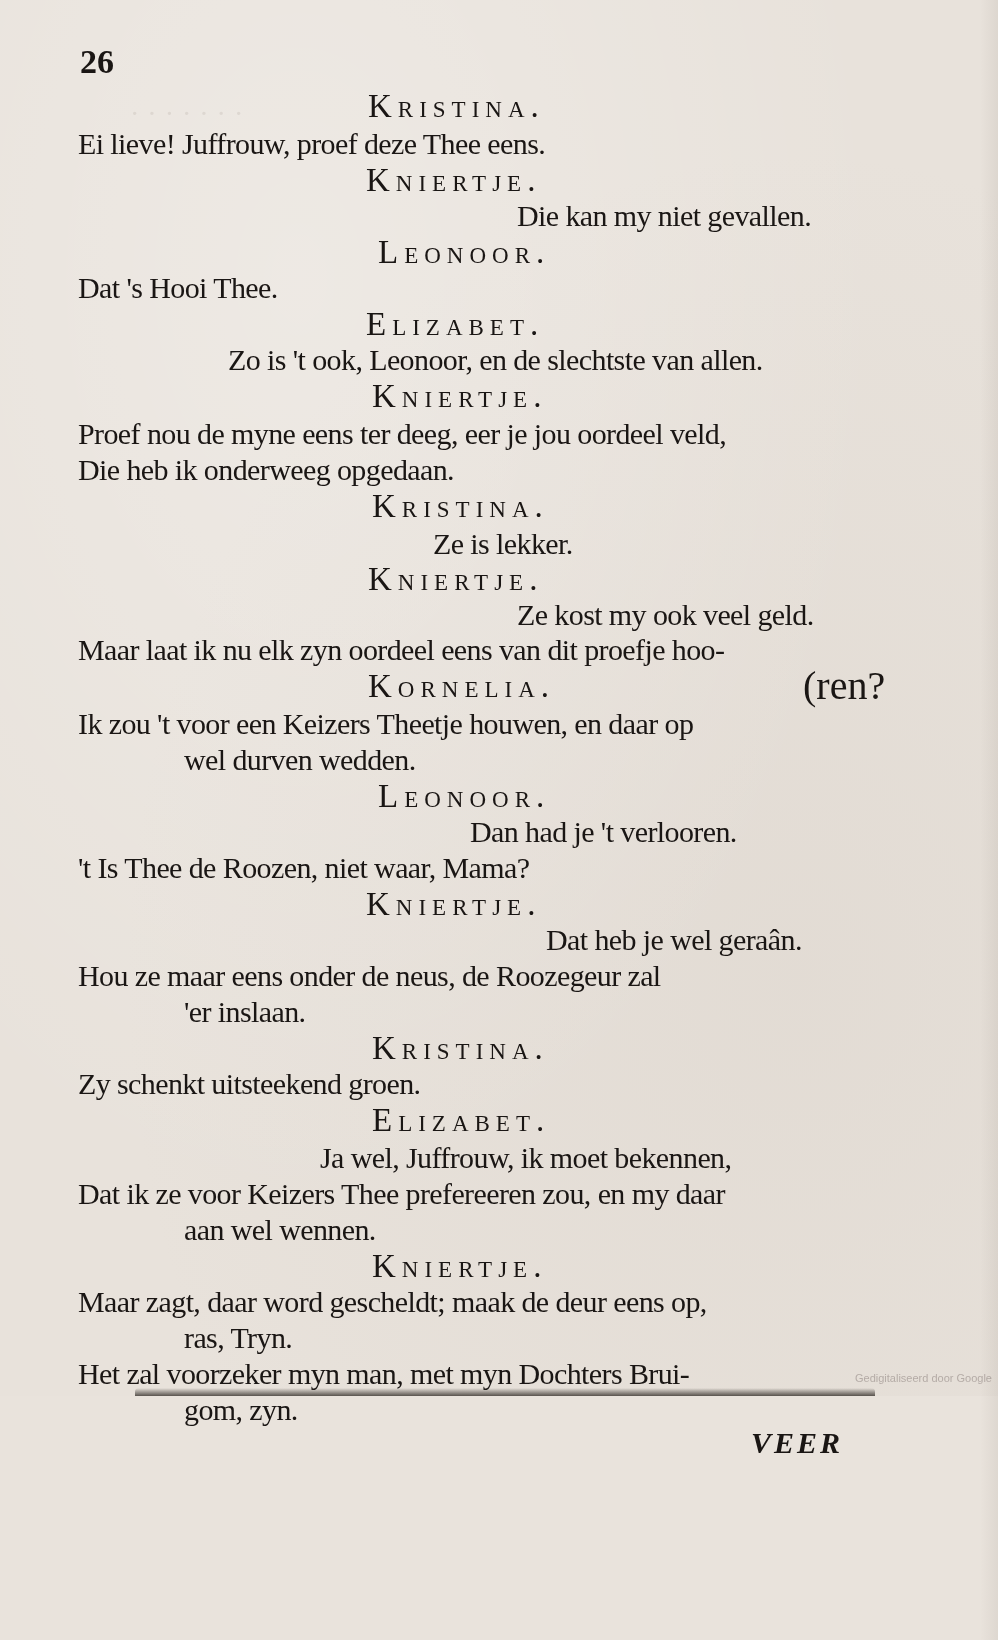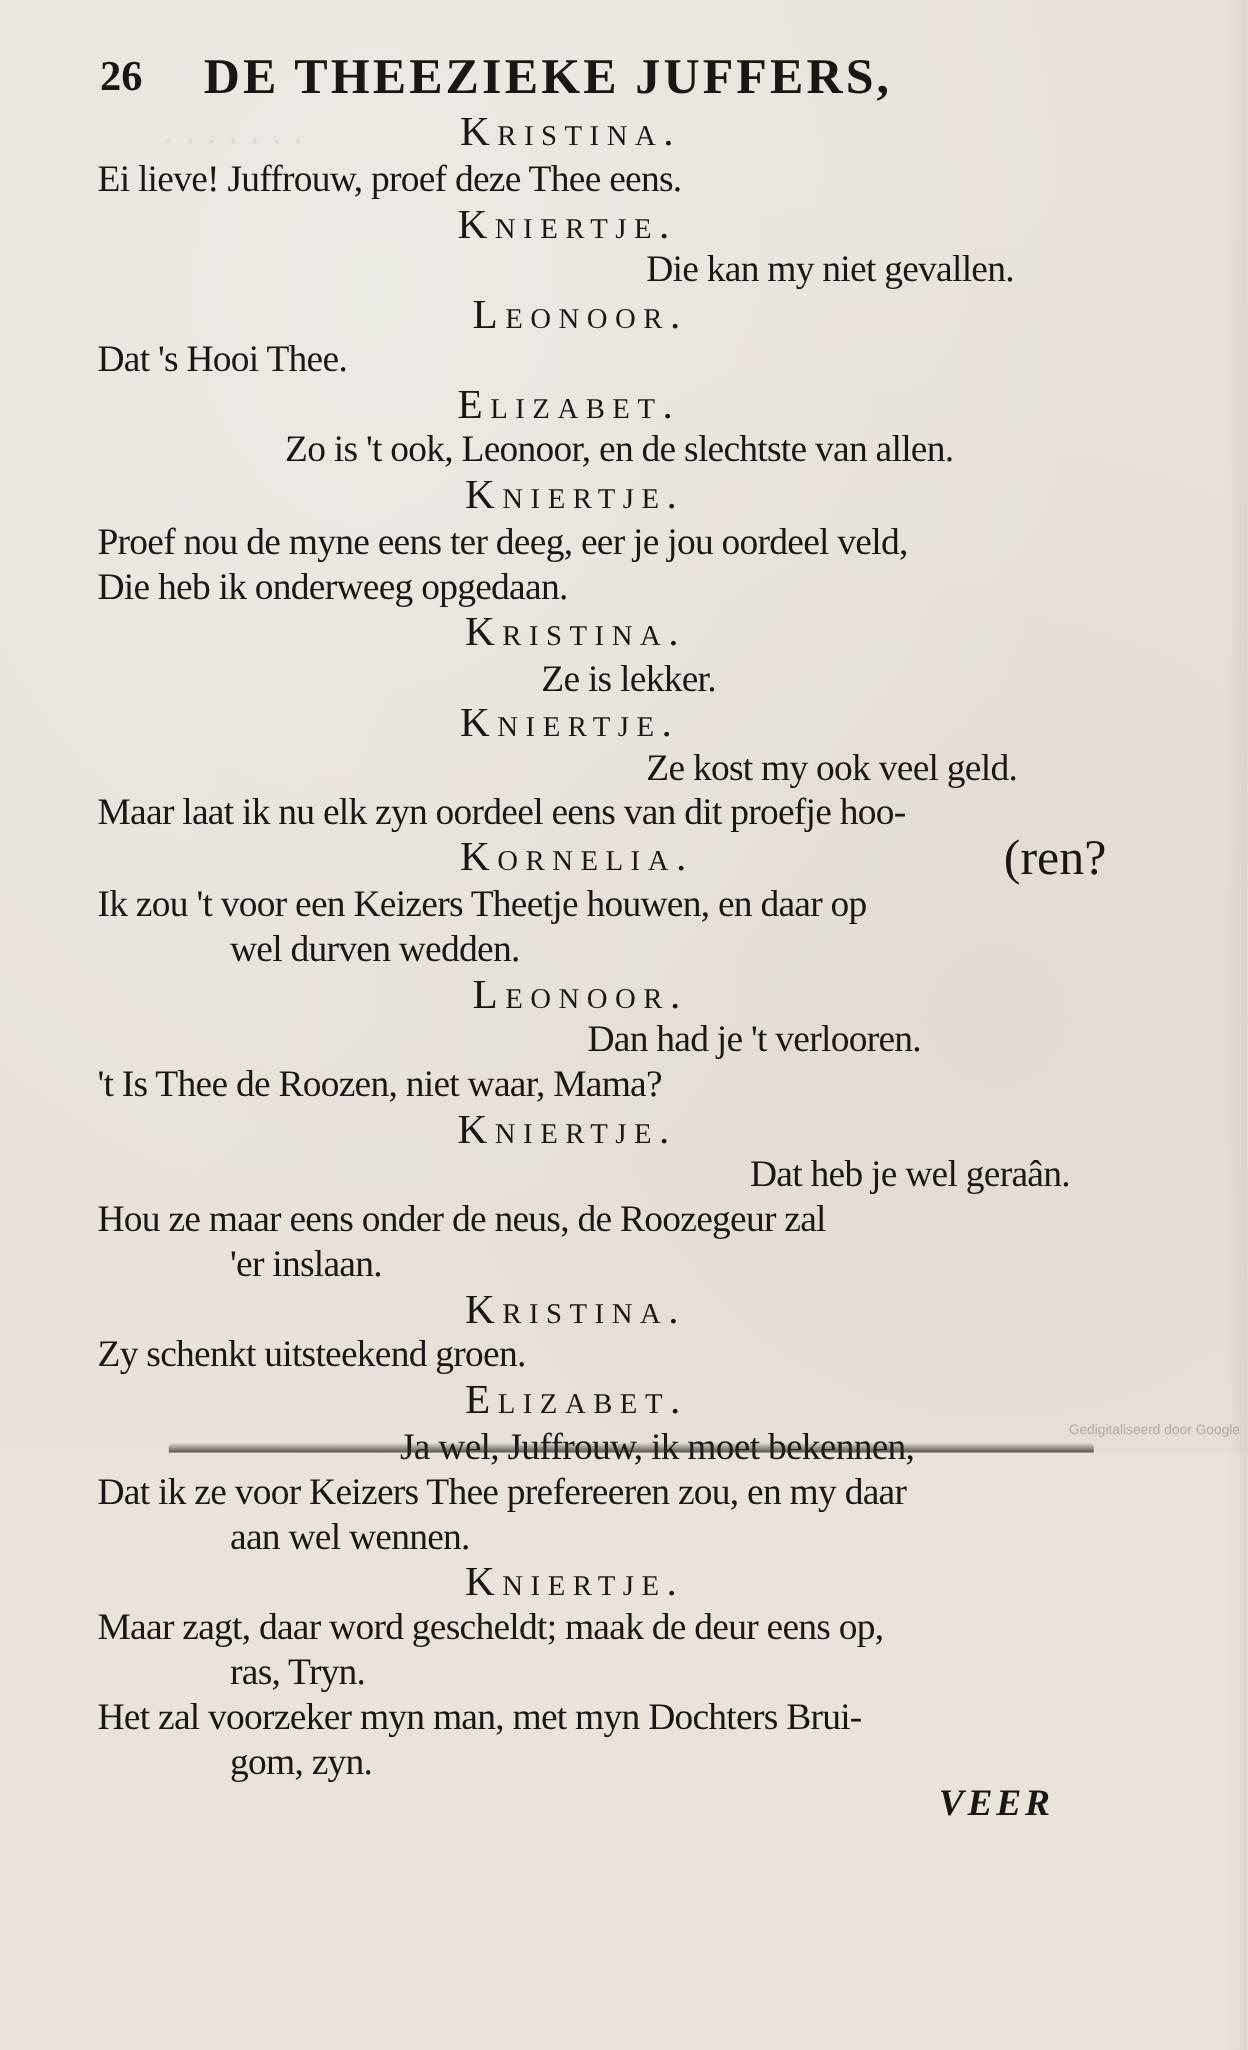--- a/index.html
+++ b/index.html
@@ -12,21 +12,21 @@
       overflow: hidden;
       background: #e9e3dc;
       position: relative;
       font-family: "Liberation Serif", "DejaVu Serif", serif;
       color: #1a1614;
     }
     .page {
       position: absolute;
       left: 0; top: 0;
       width: 998px;
-      height: 1162px;
+      height: 1396px;
       background:
         radial-gradient(ellipse at 30% 20%, rgba(255,255,255,0.25), rgba(255,255,255,0) 60%),
         radial-gradient(ellipse at 80% 70%, rgba(200,190,180,0.18), rgba(200,190,180,0) 60%),
         #e8e2db;
     }
     .ghost {
       position: absolute;
       color: rgba(120,110,100,0.13);
       font-size: 28px;
       letter-spacing: 0.5px;
@@ -109,21 +109,20 @@
   </style>
 </head>
 <body>
 
 <div class="page">
 
   <div class="ghost" style="left:130px; top:98px;">· · · · · · ·</div>
   <div class="ghost" style="left:120px; top:198px;">&nbsp;</div>
 
   <div class="header-num">26</div>
-  <div class="header-title">DE THEEZIEKE JUFFERS,</div>
 
   <div id="text-lines">
       <div class="speaker" style="left: 368px; top: 90px;">Kristina.</div>
       <div class="line" style="left: 78px; top: 126px;">Ei lieve! Juffrouw, proef deze Thee eens.</div>
       <div class="speaker" style="left: 366px; top: 164px;">Kniertje.</div>
       <div class="line" style="left: 517px; top: 198px;">Die kan my niet gevallen.</div>
       <div class="speaker" style="left: 378px; top: 236px;">Leonoor.</div>
       <div class="line" style="left: 78px; top: 270px; text-align: center;">Dat 's Hooi Thee.</div>
       <div class="speaker" style="left: 366px; top: 308px;">Elizabet.</div>
       <div class="line" style="left: 228px; top: 342px;">Zo is 't ook, Leonoor, en de slechtste van allen.</div>
@@ -135,21 +134,21 @@
       <div class="speaker" style="left: 368px; top: 563px;">Kniertje.</div>
       <div class="line" style="left: 517px; top: 597px;">Ze kost my ook veel geld.</div>
       <div class="line" style="left: 78px; top: 632px;">Maar laat ik nu elk zyn oordeel eens van dit proefje hoo-</div>
       <div class="speaker" style="left: 368px; top: 670px;">Kornelia.</div>
       <div class="line" style="left: 78px; top: 706px;">Ik zou 't voor een Keizers Theetje houwen, en daar op</div>
       <div class="line" style="left: 184px; top: 742px;">wel durven wedden.</div>
       <div class="speaker" style="left: 378px; top: 780px;">Leonoor.</div>
       <div class="line" style="left: 470px; top: 814px;">Dan had je 't verlooren.</div>
       <div class="line" style="left: 78px; top: 850px;">'t Is Thee de Roozen, niet waar, Mama?</div>
       <div class="speaker" style="left: 366px; top: 888px;">Kniertje.</div>
-      <div class="line" style="left: 600px; top: 922px; font-family: Liberation Serif, serif;">Dat heb je wel geraân.</div>
+      <div class="line" style="left: 546px; top: 922px; font-family: Liberation Serif, serif;">Dat heb je wel geraân.</div>
       <div class="line" style="left: 78px; top: 958px;">Hou ze maar eens onder de neus, de Roozegeur zal</div>
       <div class="line" style="left: 184px; top: 994px;">'er inslaan.</div>
       <div class="speaker" style="left: 372px; top: 1032px;">Kristina.</div>
       <div class="line" style="left: 78px; top: 1066px;">Zy schenkt uitsteekend groen.</div>
       <div class="speaker" style="left: 372px; top: 1104px;">Elizabet.</div>
       <div class="line" style="left: 320px; top: 1140px;">Ja wel, Juffrouw, ik moet bekennen,</div>
       <div class="line" style="left: 78px; top: 1176px;">Dat ik ze voor Keizers Thee prefereeren zou, en my daar</div>
       <div class="line" style="left: 184px; top: 1212px;">aan wel wennen.</div>
       <div class="speaker" style="left: 372px; top: 1250px;">Kniertje.</div>
       <div class="line" style="left: 78px; top: 1284px;">Maar zagt, daar word gescheldt; maak de deur eens op,</div>

